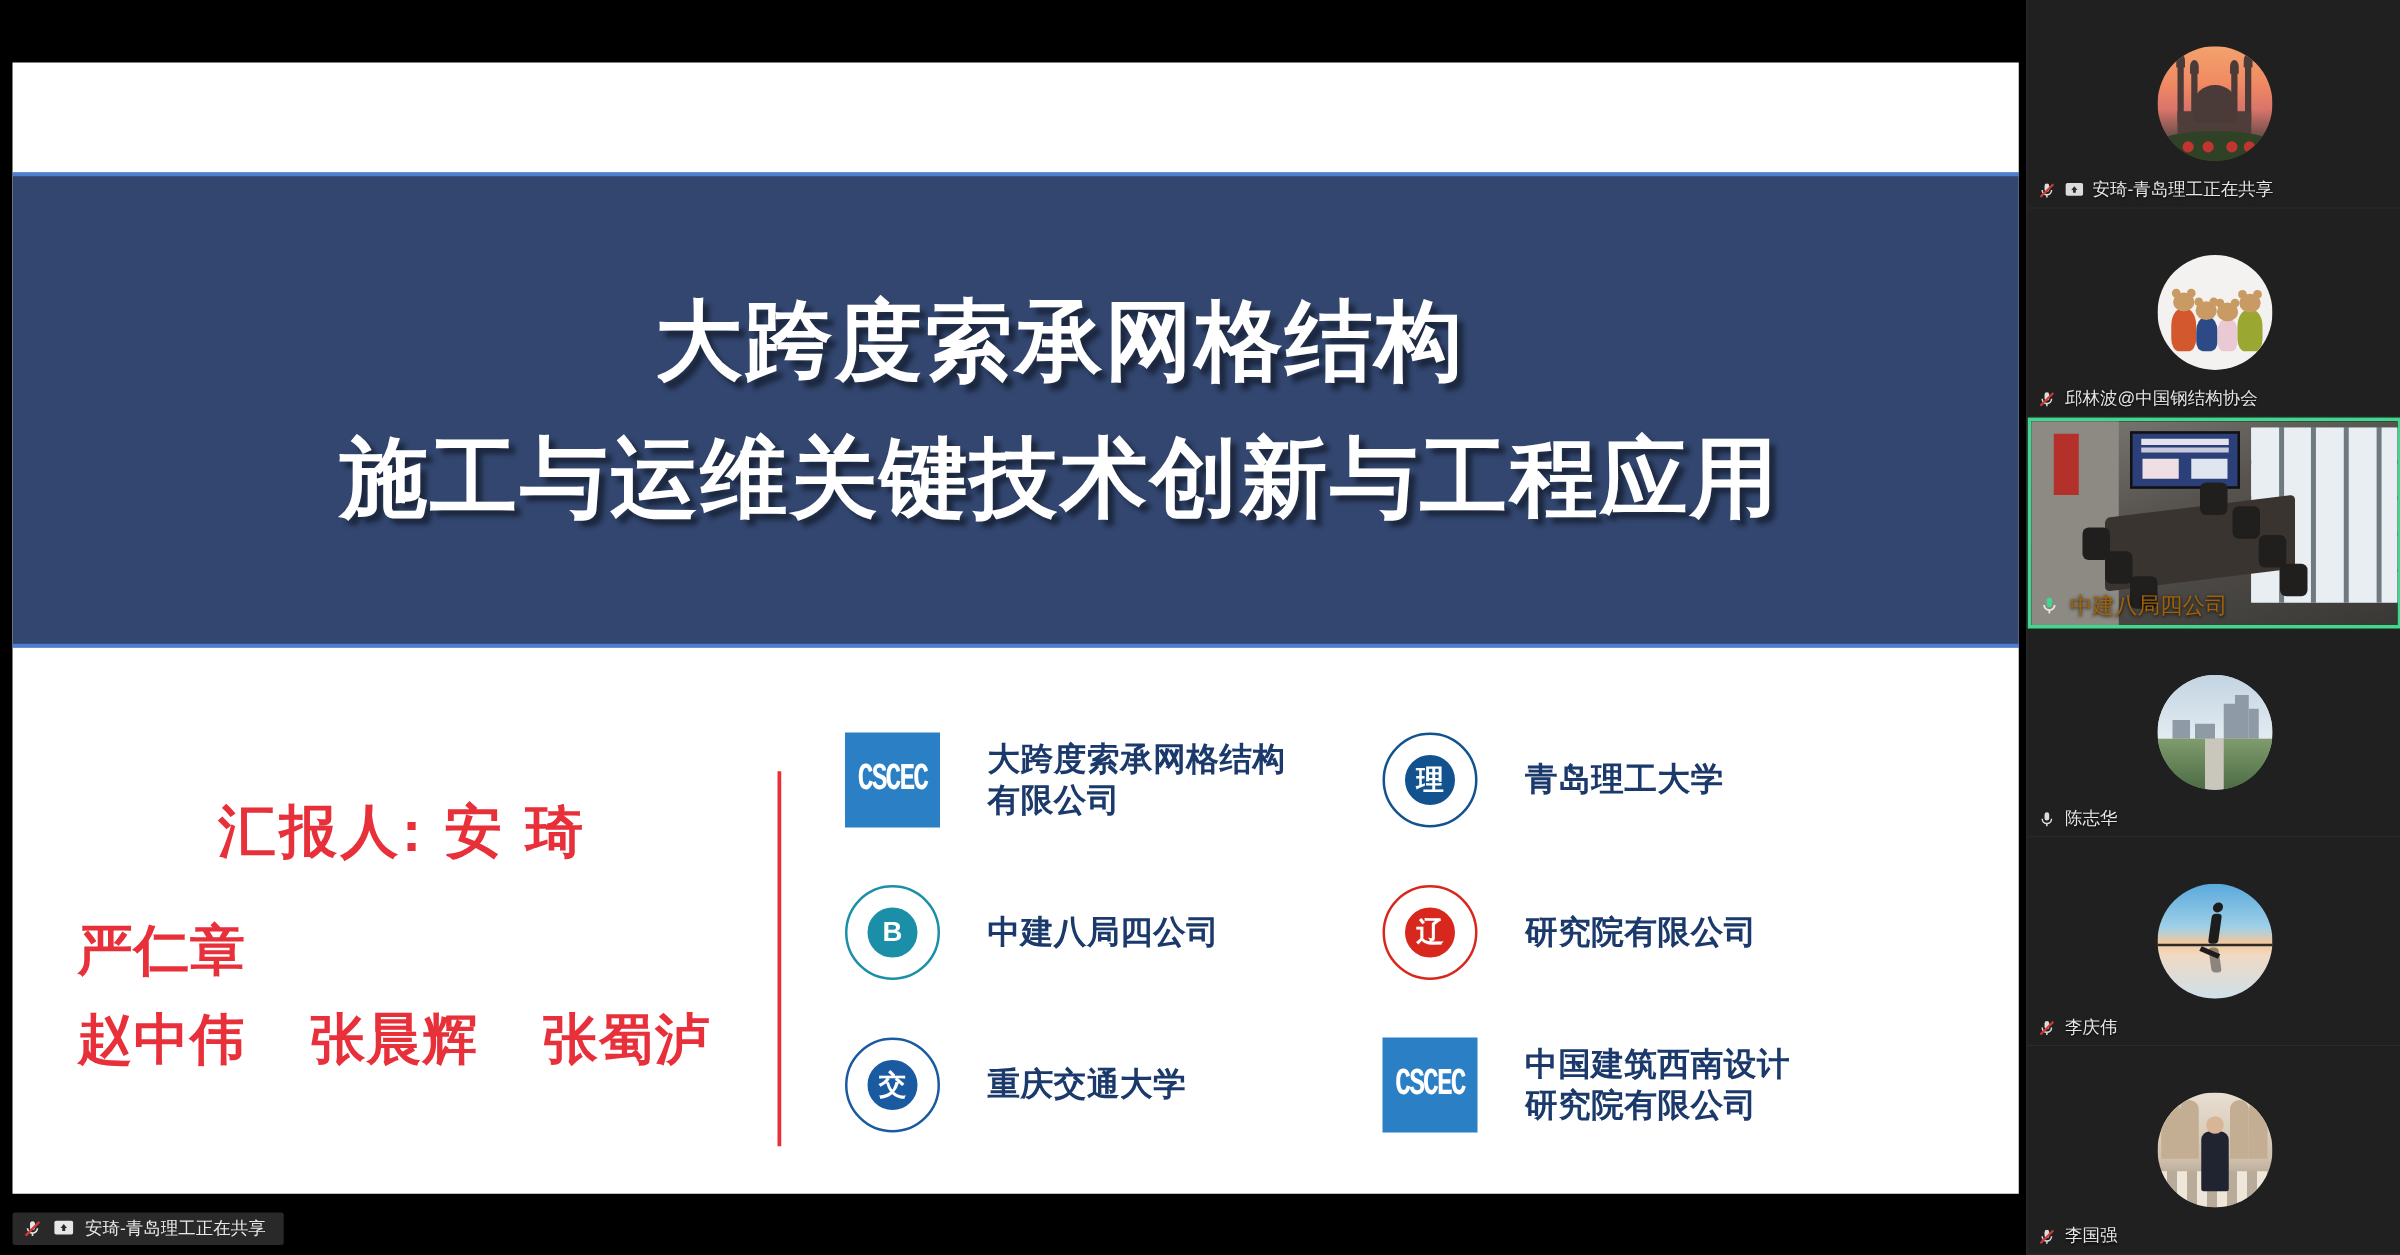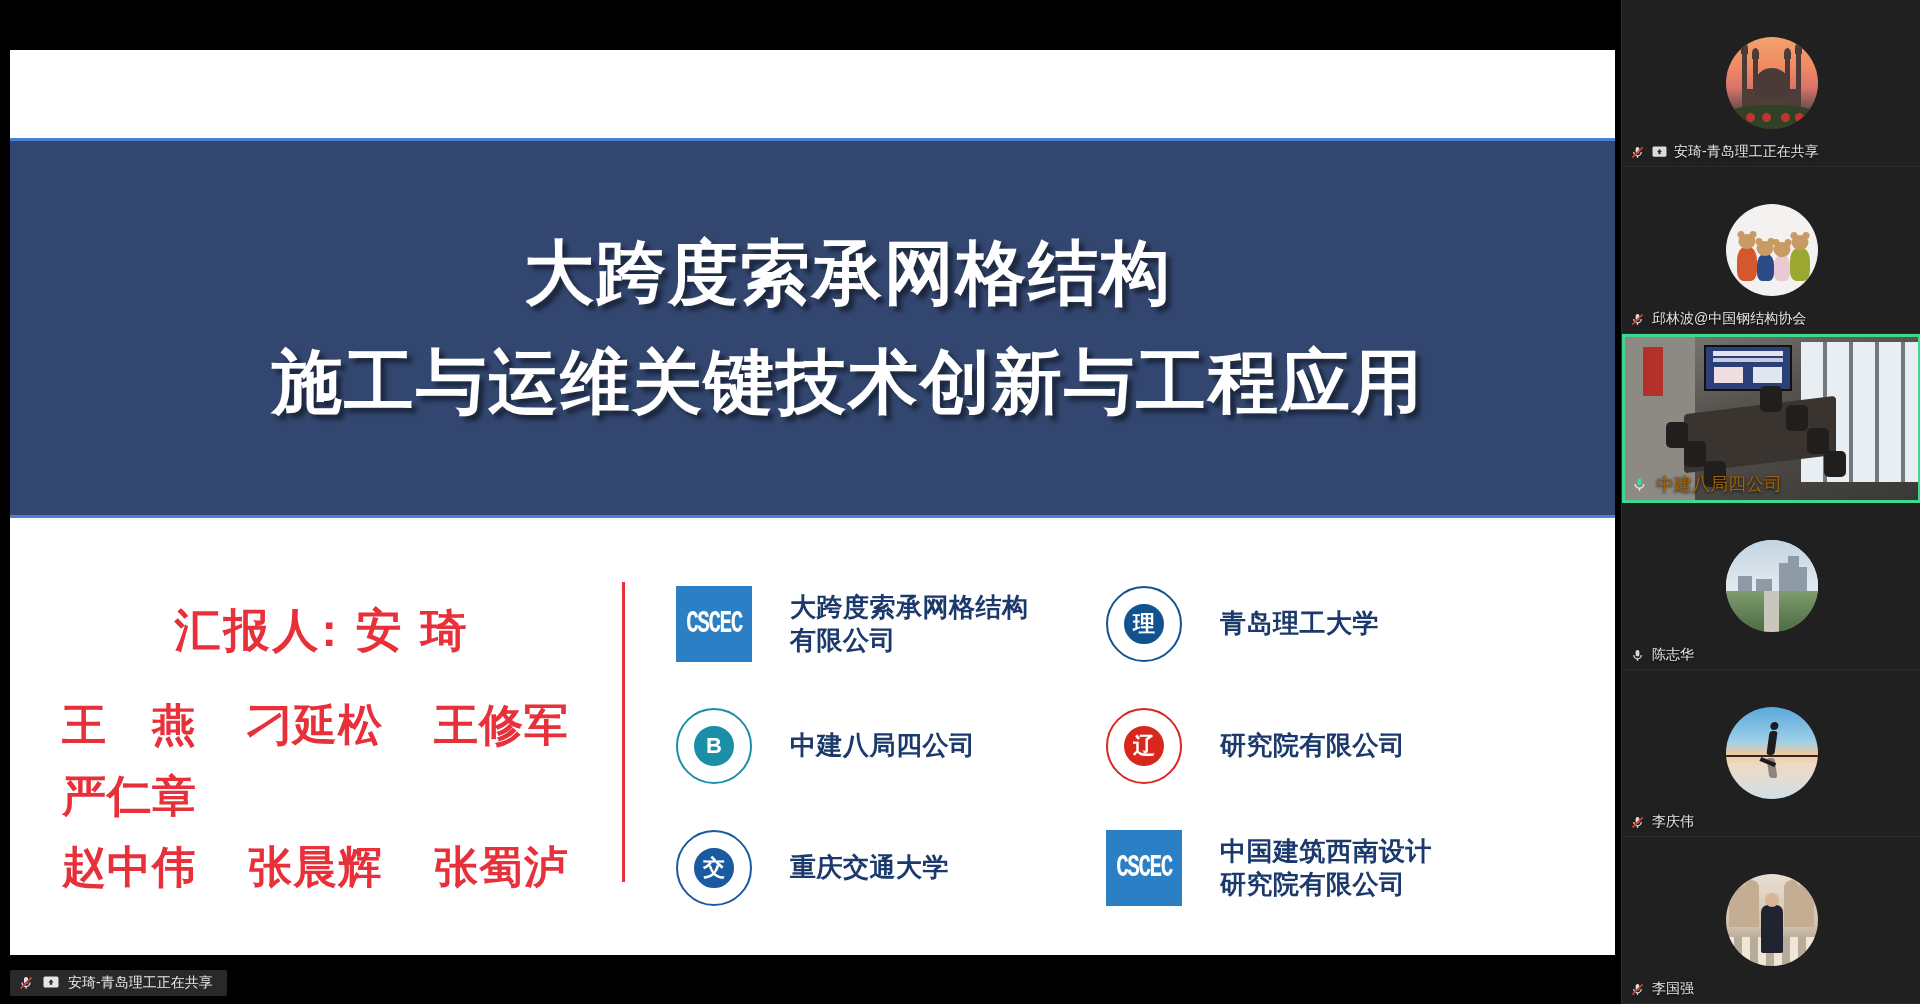--- a/index.html
+++ b/index.html
@@ -239,25 +239,20 @@
       <div class="banner">
         <div class="banner-line l1">大跨度索承网格结构</div>
         <div class="banner-line l2">施工与运维关键技术创新与工程应用</div>
       </div>
 
       <div class="lower">
 
         <div class="authors">
           <div class="presenter">汇报人: 安 琦</div>
           <div class="author-rows">
-            <div class="author-row">
-              <div class="author">王　燕</div>
-              <div class="author">刁延松</div>
-              <div class="author">王修军</div>
-            </div>
             <div class="author-row">
               <div class="author">严仁章</div>
             </div>
             <div class="author-row">
               <div class="author">赵中伟</div>
               <div class="author">张晨辉</div>
               <div class="author">张蜀泸</div>
             </div>
           </div>
           <div class="vrule"></div>

